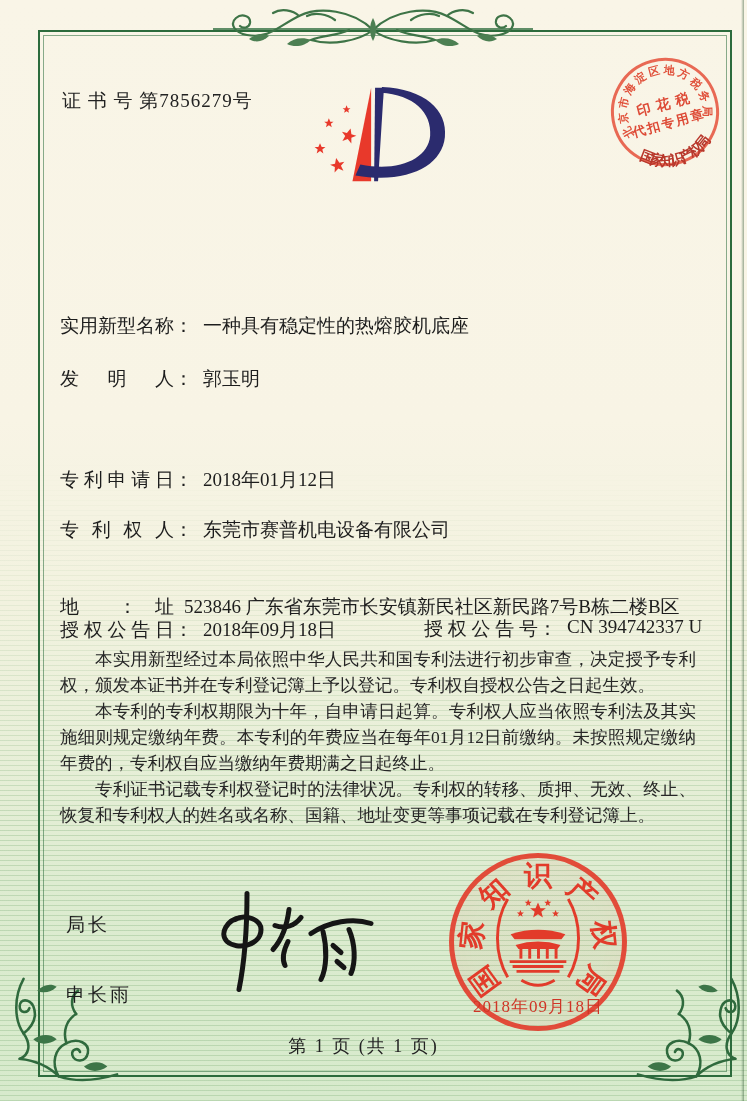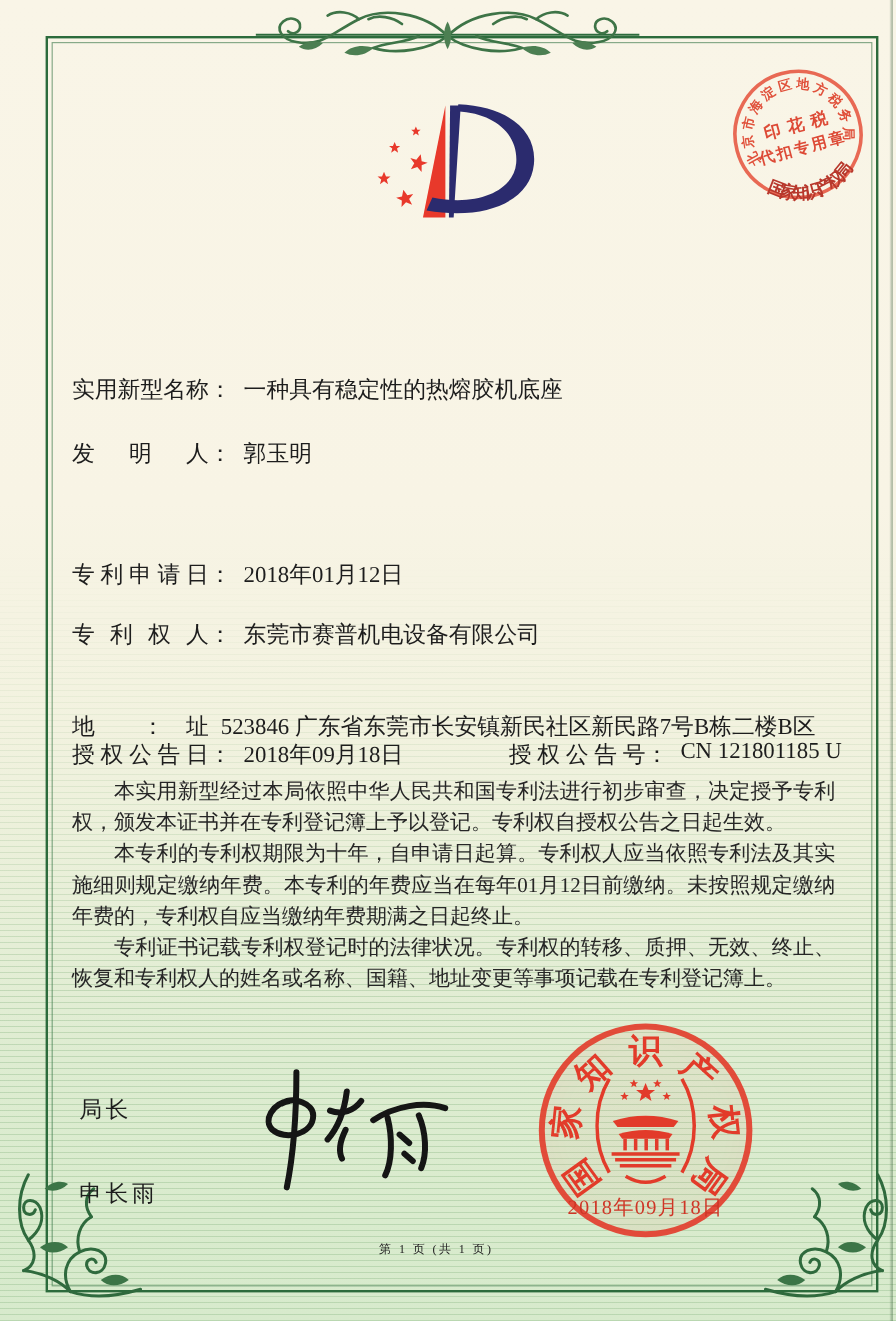--- a/index.html
+++ b/index.html
@@ -42,21 +42,21 @@
   .seal-arc{position:absolute;inset:0;font-weight:bold;font-size:28px;color:#e23b2a;}
   .seal-arc span,.arc span{position:absolute;left:50%;top:50%;}
   .emblem{position:absolute;left:50%;top:50%;transform:translate(-50%,-52%);width:84px;height:94px;}
   .seal-date{position:absolute;left:449px;top:995px;width:178px;text-align:center;font-size:17px;color:#cf3526;z-index:4;letter-spacing:1px;}
   .stamp{position:absolute;left:603px;top:50px;width:124px;height:124px;transform:rotate(-15deg);z-index:3;}
   .stamp-ring{position:absolute;inset:8px;border:3px solid rgba(229,80,58,.85);border-radius:50%;}
   .stamp-top{position:absolute;inset:0;font-size:11px;font-weight:bold;color:#e0503a;}
   .stamp-bottom{position:absolute;inset:0;font-size:14.5px;font-weight:bold;color:#b8382c;}
   .stamp-c1{position:absolute;left:0;right:0;top:46px;text-align:center;font-size:14px;font-weight:bold;letter-spacing:6px;color:#dd4a36;text-indent:6px;}
   .stamp-c2{position:absolute;left:0;right:0;top:65px;text-align:center;font-size:13px;font-weight:bold;letter-spacing:2px;color:#dd4a36;text-indent:2px;}
-  .page-footer{position:absolute;left:0;right:20px;top:1034px;text-align:center;font-size:10px;color:#222;letter-spacing:2px;}
+  .page-footer{position:absolute;left:0;right:20px;top:1034px;text-align:center;font-size:18px;color:#222;letter-spacing:2px;}
 </style>
 </head>
 <body>
 
 <div class="page">
 
   <div class="frame-outer"></div>
   <div class="frame-inner"></div>
 
   <svg class="ornament-top" viewBox="0 0 320 46">
@@ -104,20 +104,21 @@
       <path d="M60,68 C56,56 60,44 70,38"></path>
       <path d="M70,38 C64,30 64,20 72,14"></path>
     </g>
     <g fill="#3c7547">
       <path d="M26,64 C34,58 44,58 50,64 C42,70 32,70 26,64 Z"></path>
       <path d="M78,92 C86,86 96,86 102,92 C94,98 84,98 78,92 Z"></path>
       <path d="M30,14 C36,8 44,6 50,10 C44,16 36,17 30,14 Z"></path>
     </g>
   </svg>
 
+  <div class="cert-no">证 书 号 第7856279号</div>
 
   <svg class="logo" viewBox="0 0 170 120">
     <defs>
       <path id="st" d="M0,-10 L2.94,-3.09 L9.51,-3.09 L4.05,1.18 L5.88,8.09 L0,4 L-5.88,8.09 L-4.05,1.18 L-9.51,-3.09 L-2.94,-3.09 Z"></path>
     </defs>
     <g fill="#e8392b">
       <use href="#st" transform="translate(51,30) scale(0.42)"></use>
       <use href="#st" transform="translate(33,44) scale(0.5)"></use>
       <use href="#st" transform="translate(53,57) scale(0.8) rotate(15)"></use>
       <use href="#st" transform="translate(24,70) scale(0.58)"></use>
@@ -143,21 +144,21 @@
   <div class="row" style="top:516px">
     <span class="flabel">专利权人</span><span class="colon">：</span><span class="fvalue">东莞市赛普机电设备有限公司</span>
   </div>
   <div class="row addr" style="top:565px">
     <span class="flabel">地址</span><span class="colon">：</span><span class="fvalue">523846 广东省东莞市长安镇新民社区新民路7号B栋二楼B区</span>
   </div>
   <div class="row" style="top:616px">
     <span class="flabel">授权公告日</span><span class="colon">：</span><span class="fvalue">2018年09月18日</span>
   </div>
   <div class="grantno">
-    <span class="flabel">授权公告号</span><span class="colon">：</span><span class="fvalue">CN 121801185 U</span>
+    <span class="flabel">授权公告号</span><span class="colon">：</span><span class="fvalue">CN 394742337 U</span>
   </div>
 
   <div class="body-text">
     <p>本实用新型经过本局依照中华人民共和国专利法进行初步审查，决定授予专利权，颁发本证书并在专利登记簿上予以登记。专利权自授权公告之日起生效。</p>
     <p>本专利的专利权期限为十年，自申请日起算。专利权人应当依照专利法及其实施细则规定缴纳年费。本专利的年费应当在每年01月12日前缴纳。未按照规定缴纳年费的，专利权自应当缴纳年费期满之日起终止。</p>
     <p>专利证书记载专利权登记时的法律状况。专利权的转移、质押、无效、终止、恢复和专利权人的姓名或名称、国籍、地址变更等事项记载在专利登记簿上。</p>
   </div>
 
   <div class="signoff-title">局长</div>
   <div class="signoff-name">申长雨</div>

